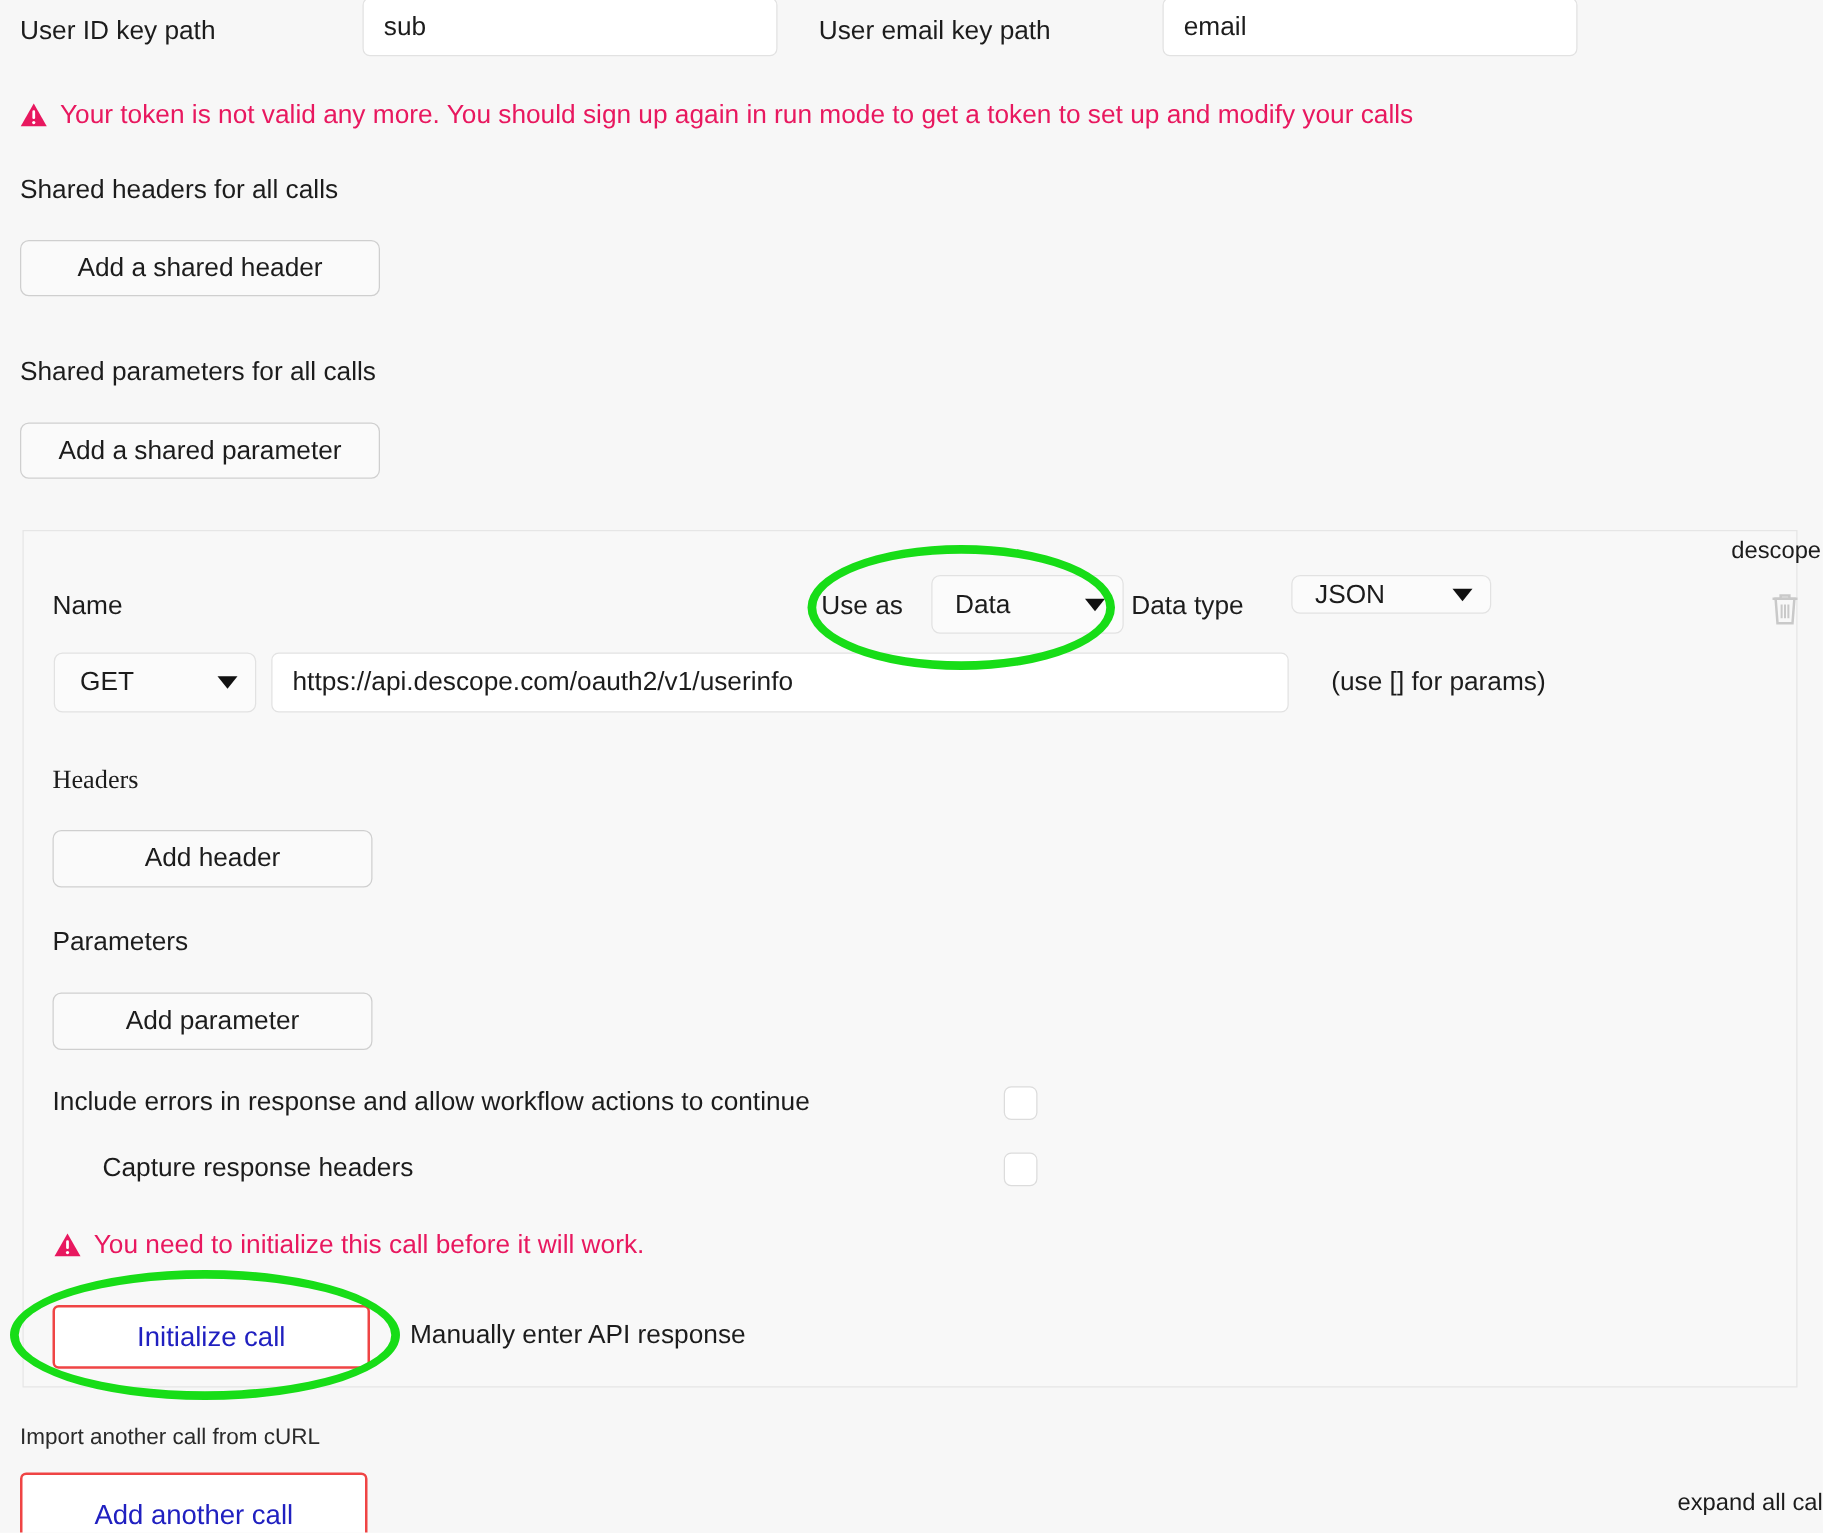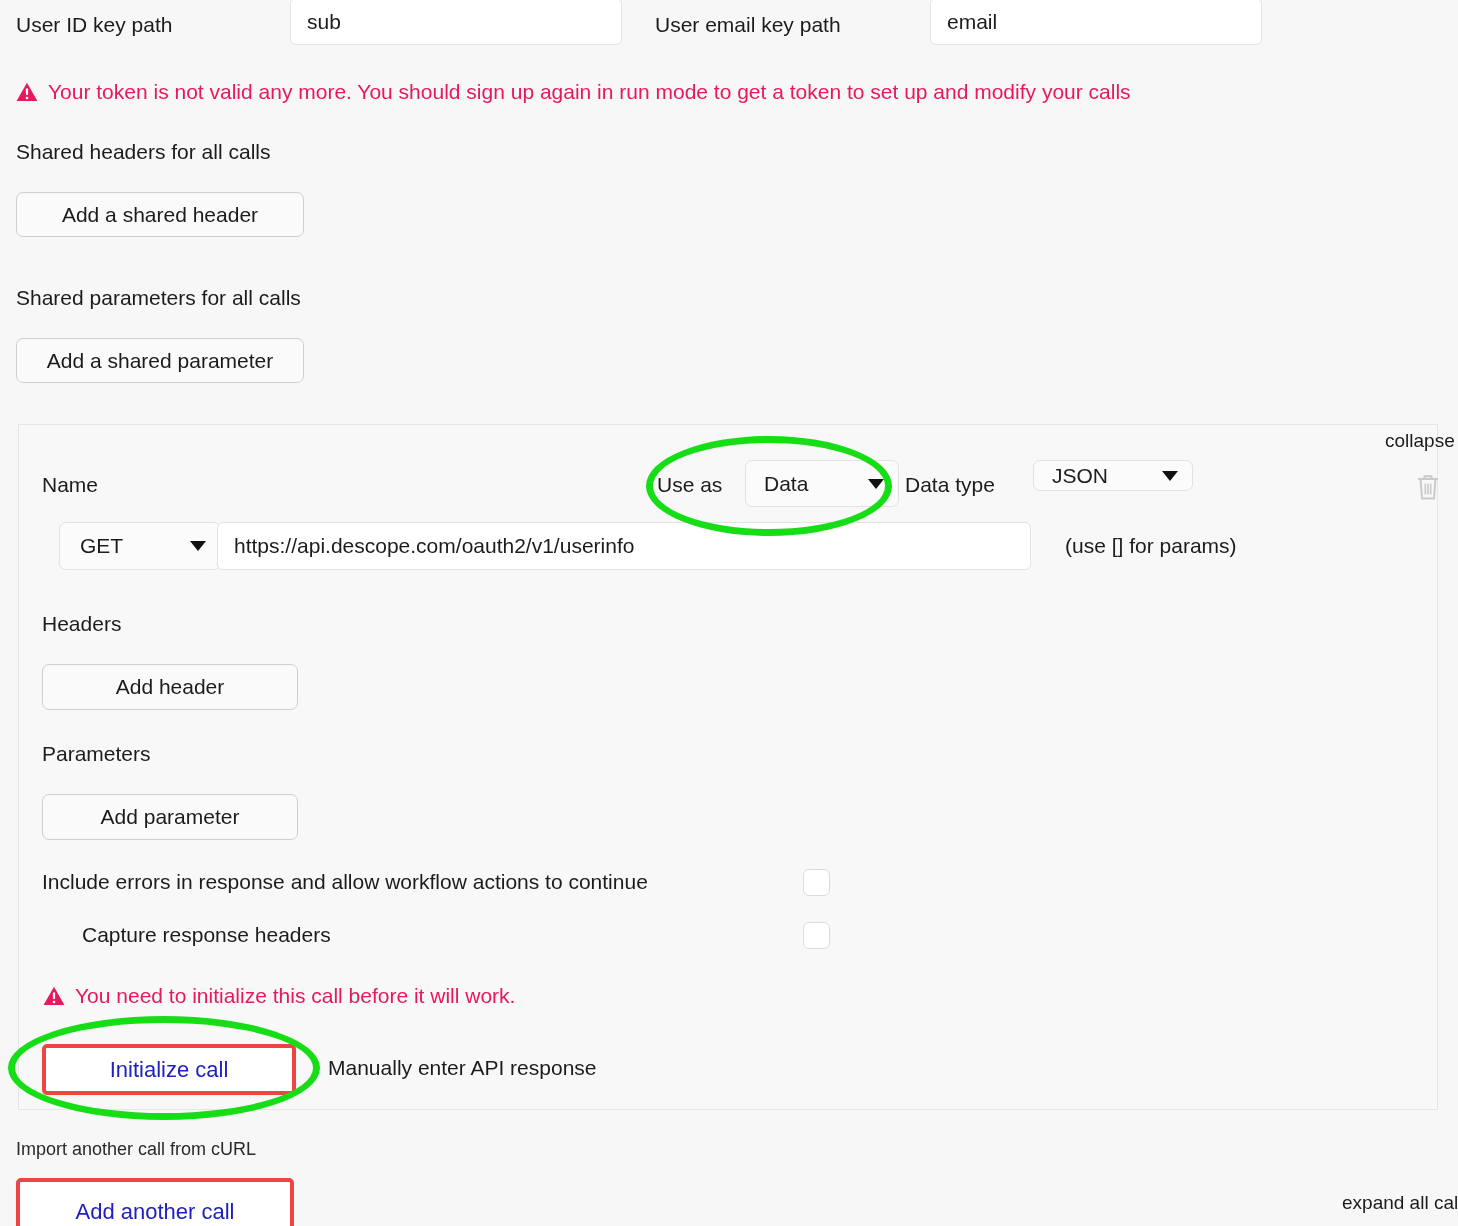--- a/index.html
+++ b/index.html
@@ -49,21 +49,21 @@
     color: #1c1c1c;
     font-family: "Liberation Sans", sans-serif;
     box-sizing: border-box;
     display: flex;
     align-items: center;
     justify-content: center;
     cursor: pointer;
   }
   .btn-blue {
     background: #ffffff;
-    border: 4px solid #ef4444;
+    border: 2px solid #ef4444;
     border-radius: 5px;
     font-size: 22px;
     color: #2020c0;
     font-family: "Liberation Sans", sans-serif;
     box-sizing: border-box;
     display: flex;
     align-items: center;
     justify-content: center;
     cursor: pointer;
   }
@@ -155,21 +155,21 @@
   <div class="lbl abs" style="left:16px; top:141px;">Shared headers for all calls</div>
 
   <div class="btn-grey abs" style="left:16px; top:192px; width:288px; height:45px;">Add a shared header</div>
 
   <div class="lbl abs" style="left:16px; top:287px;">Shared parameters for all calls</div>
 
   <div class="btn-grey abs" style="left:16px; top:338px; width:288px; height:45px;">Add a shared parameter</div>
 
   <div class="card" style="left:18px; top:424px; width:1420px; height:686px;">
 
-    <div class="abs muted" style="left:1366px; top:5px; color:#1c1c1c; font-size:19px;">collapse</div>
+    <div class="abs muted" style="left:1366px; top:5px; color:#1c1c1c; font-size:19px;">descope</div>
 
     <svg class="abs" style="left:1396px; top:48px;" width="26" height="28" viewBox="0 0 26 28">
       <path d="M3 6 H23" stroke="#c9c9c9" stroke-width="2" fill="none"></path>
       <path d="M9.5 6 V3.3 H16.5 V6" stroke="#c9c9c9" stroke-width="2" fill="none"></path>
       <path d="M5.5 6 L7 25.5 H19 L20.5 6 Z" stroke="#c9c9c9" stroke-width="2" fill="none"></path>
       <path d="M10.3 10.5 V21.5 M13 10.5 V21.5 M15.7 10.5 V21.5" stroke="#c9c9c9" stroke-width="1.6" fill="none"></path>
     </svg>
 
     <div class="lbl abs" style="left:23px; top:49px;">Name</div>
 
@@ -181,30 +181,30 @@
       <span class="caret"></span>
     </div>
 
     <div class="lbl abs" style="left:886px; top:49px;">Data type</div>
 
     <div class="select abs" style="left:1014px; top:35px; width:160px; height:31px;">
       <span>JSON</span>
       <span class="caret"></span>
     </div>
 
-    <div class="select abs" style="left:24px; top:97px; width:162px; height:48px; padding:0 14px 0 20px;margin-left:16px;">
+    <div class="select abs" style="left:24px; top:97px; width:162px; height:48px; padding:0 14px 0 20px;">
       <span>GET</span>
       <span class="caret"></span>
     </div>
 
     <div class="txtinput abs" style="left:198px; top:97px; width:814px; height:48px;">https://api.descope.com/oauth2/v1/userinfo</div>
 
     <div class="lbl abs" style="left:1046px; top:110px;">(use [] for params)</div>
 
-    <div class="lbl abs" style="left:23px; top:188px;">Headers</div>
+    <div class="lbl abs" style="left:23px; top:188px;font-family:Liberation Serif, serif;">Headers</div>
 
     <div class="btn-grey abs" style="left:23px; top:239px; width:256px; height:46px;">Add header</div>
 
     <div class="lbl abs" style="left:23px; top:318px;">Parameters</div>
 
     <div class="btn-grey abs" style="left:23px; top:369px; width:256px; height:46px;">Add parameter</div>
 
     <div class="lbl abs" style="left:23px; top:446px;">Include errors in response and allow workflow actions to continue</div>
     <div class="checkbox abs" style="left:784px; top:444px;"></div>
 

